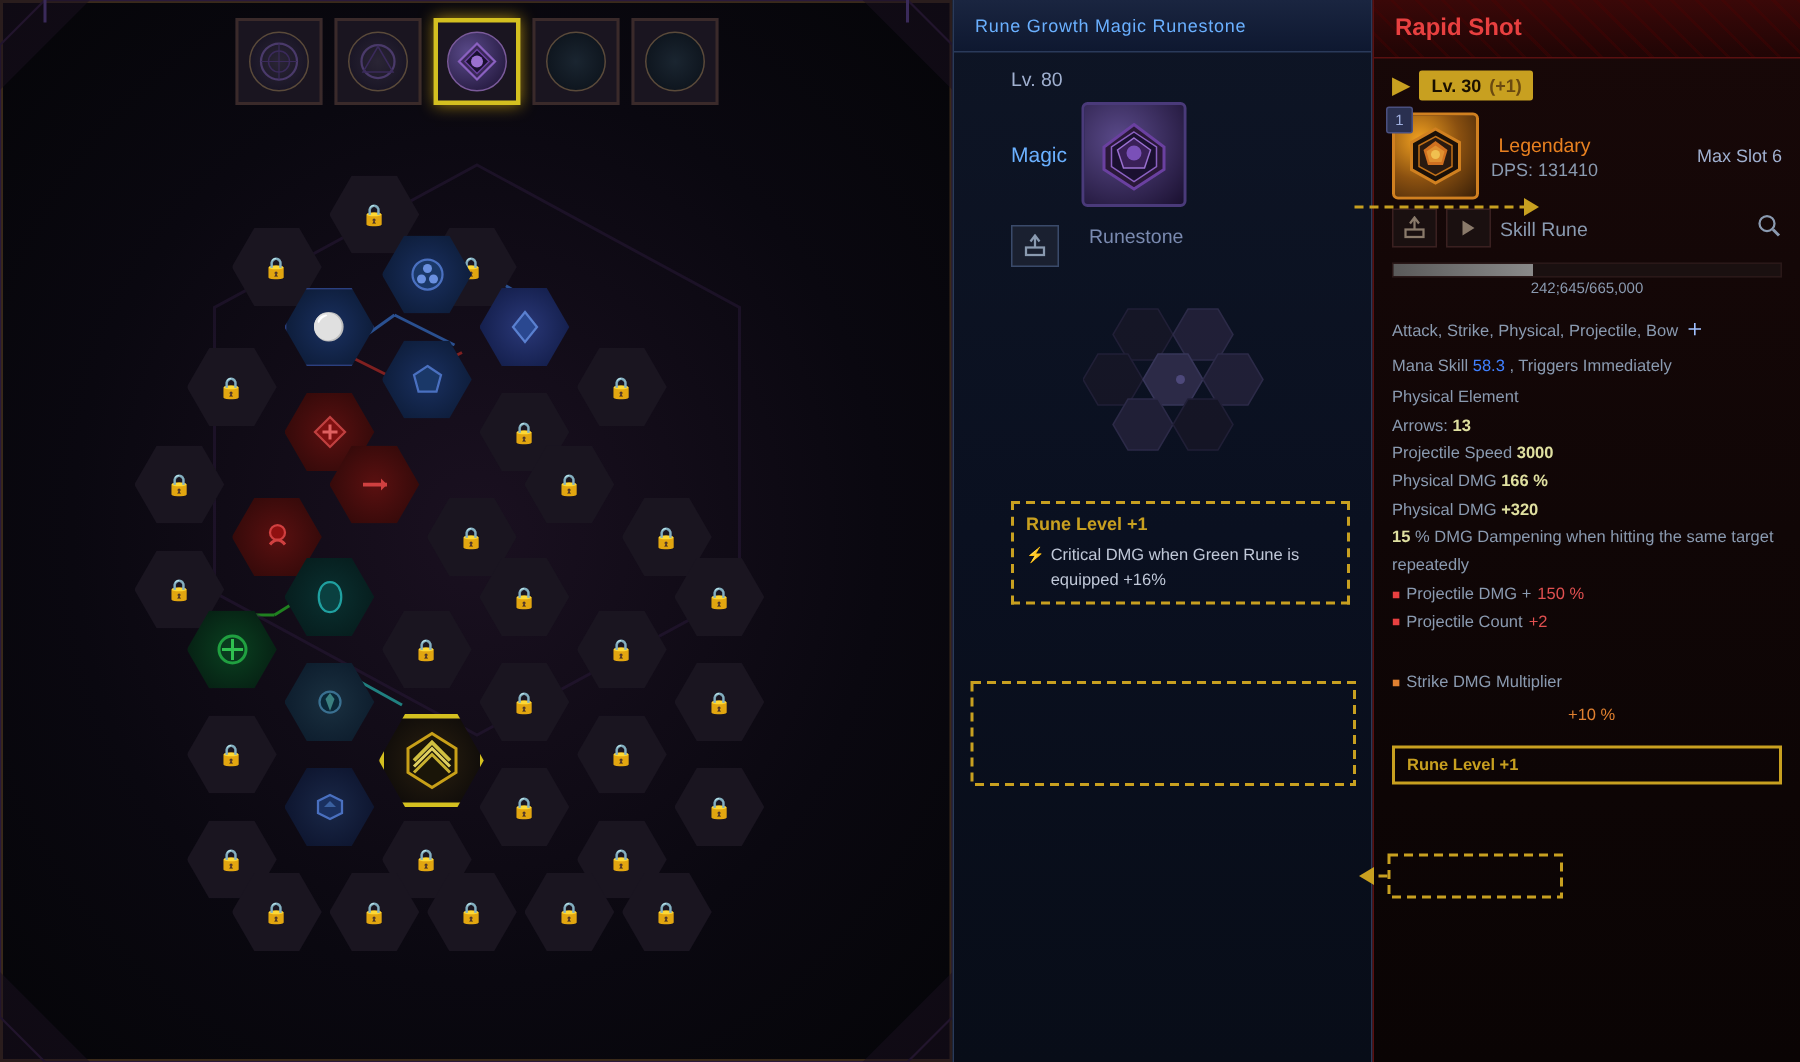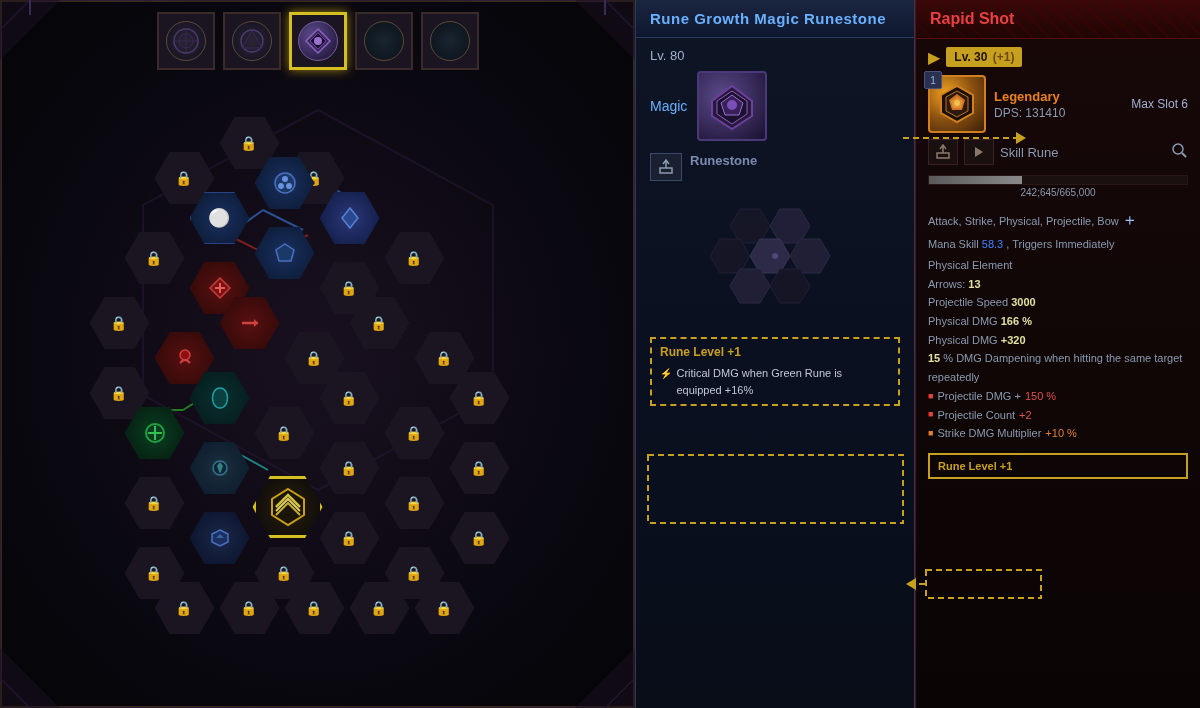--- a/index.html
+++ b/index.html
@@ -100,31 +100,32 @@
     }
 
     .runestone-header {
       background: linear-gradient(180deg, #1a2540 0%, #0e1830 100%);
       padding: 10px 14px;
       border-bottom: 1px solid #2a3a5a;
     }
 
     .runestone-title {
       color: #6ab0ff;
-      font-size: 15px;
-      font-weight: bold;
+      font-size: 12px;
+      font-weight: normal;
       letter-spacing: 0.5px;
     }
 
     .runestone-body {
       padding: 10px 14px;
       flex: 1;
       display: flex;
       flex-direction: column;
       gap: 8px;
+      margin-left: 24px;
     }
 
     .runestone-level-row {
       display: flex;
       justify-content: space-between;
       align-items: center;
       color: #a0b0d0;
       font-size: 13px;
     }
 
@@ -147,23 +148,22 @@
       border: 2px solid #4a3a7a;
       border-radius: 4px;
       display: flex;
       align-items: center;
       justify-content: center;
       font-size: 28px;
     }
 
     .runestone-action-row {
       display: flex;
-      gap: 8px;
+      gap: 20px;
       margin-top: 4px;
-      font-weight: bold;
     }
 
     .action-btn {
       width: 32px;
       height: 28px;
       background: #1a2030;
       border: 1px solid #3a4a6a;
       color: #8a9ab0;
       display: flex;
       align-items: center;
@@ -316,21 +316,22 @@
 
     .rapid-stats {
       display: flex;
       flex-direction: column;
       gap: 2px;
     }
 
     .rapid-legendary {
       color: #e88020;
       font-size: 13px;
-      font-weight: bold;
+      font-weight: normal;
+      text-align: center;
     }
 
     .rapid-dps {
       color: #8a9ab0;
       font-size: 12px;
     }
 
     .rapid-slot {
       color: #a0b0d0;
       font-size: 12px;
@@ -428,20 +429,21 @@
       color: #e0e0a0;
       font-weight: bold;
     }
 
     .stat-red {
       color: #e05050;
     }
 
     .stat-orange {
       color: #e08030;
+      margin-top: 44px;
     }
 
     .rapid-rune-level-box {
       border: 2px solid #c8a020;
       padding: 5px 8px;
       margin-top: 4px;
     }
 
     .rapid-rune-level-title {
       color: #c8a020;

